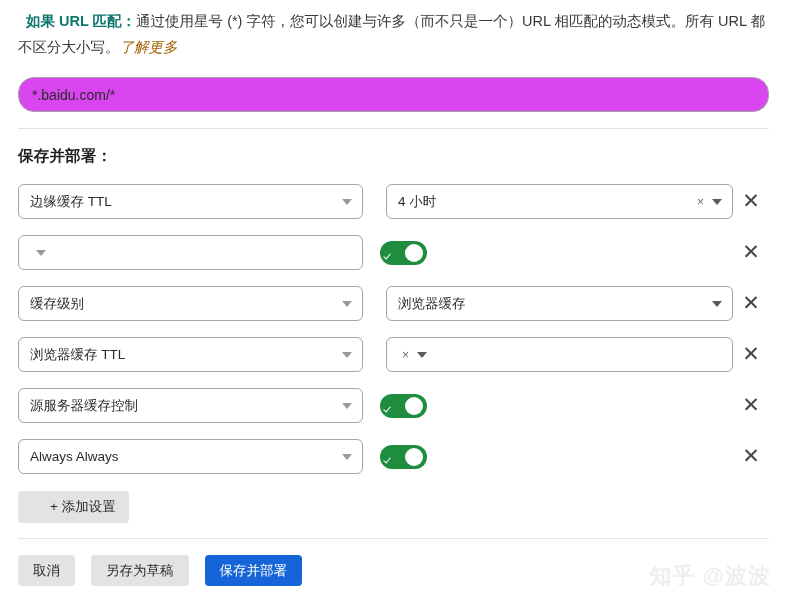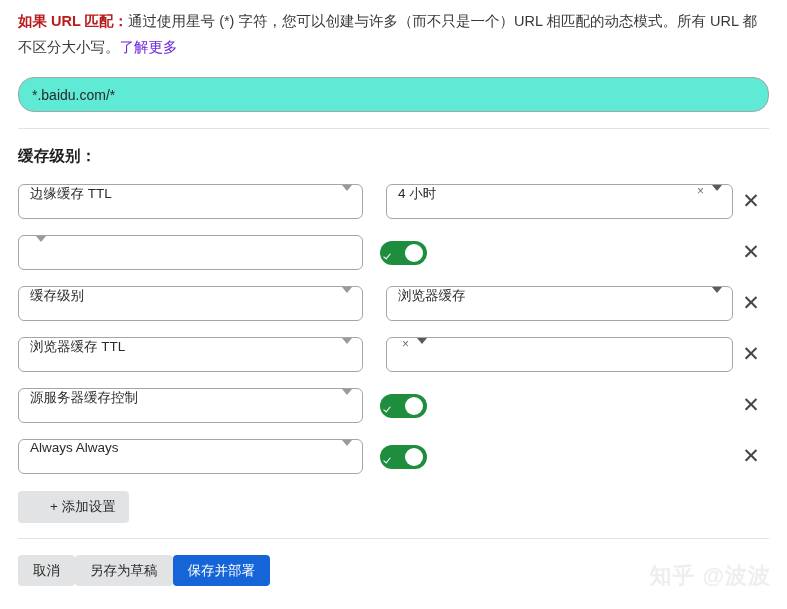--- a/index.html
+++ b/index.html
@@ -21,38 +21,40 @@
     position: absolute;
     left: 18px;
     top: 8px;
     width: 752px;
     font-size: 14.5px;
     line-height: 26px;
     color: #36393a;
   }
   .intro .lead {
     font-weight: bold;
-    color: #b91c1c;
+    color: #0f766e;
+    margin-left: 8px;
   }
   .intro a.learn-more {
-    color: #6d28d9;
+    color: #a16207;
     text-decoration: none;
+    font-style: italic;
   }
 
   
   .url-field {
     position: absolute;
     left: 18px;
     top: 77px;
     width: 751px;
     height: 35px;
     box-sizing: border-box;
     border: 1px solid #a5a5a5;
     border-radius: 16px;
-    background: #5eead4;
+    background: #d946ef;
     font-family: "Liberation Sans", "DejaVu Sans", sans-serif;
     font-size: 14px;
     color: #2a2a2a;
     padding: 0 13px;
     outline: none;
   }
 
   
   .divider {
     position: absolute;
@@ -88,20 +90,21 @@
   }
 
   .sel {
     position: absolute;
     box-sizing: border-box;
     height: 35px;
     border: 1px solid #a5a5a5;
     border-radius: 6px;
     background: #ffffff;
     display: flex;
+    align-items: center;
     padding: 0 8px 0 11px;
     font-size: 13.5px;
     color: #2b2b2b;
     white-space: nowrap;
   }
   .sel.key   { left: 18px;  width: 345px; }
   .sel.value { left: 380px; width: 347px; margin-left: 6px; }
 
   .sel .sel-label {
     flex: 1 1 auto;
@@ -211,21 +214,21 @@
     height: 32px;
     padding: 0 13px;
   }
 
   
   .actions {
     position: absolute;
     left: 18px;
     top: 555px;
     display: flex;
-    gap: 0;
+    gap: 16px;
   }
   .actions .btn {
     height: 31px;
     padding: 0 15px;
   }
 
   
   .watermark {
     position: absolute;
     right: 16px;
@@ -241,21 +244,21 @@
 <body>
 
 <div class="intro">
   <span class="lead">如果 URL 匹配：</span><span>通过使用星号 (*) 字符，您可以创建与许多（而不只是一个）URL 相匹配的动态模式。所有 URL 都不区分大小写。</span><a href="#" class="learn-more">了解更多</a>
 </div>
 
 <input class="url-field" type="text" value="*.baidu.com/*" style="">
 
 <div class="divider top"></div>
 
-<div class="section-title">缓存级别：</div>
+<div class="section-title">保存并部署：</div>
 
 <div class="rows">
 
   <div class="row">
     <div class="sel key">
       <span class="sel-label">边缘缓存 TTL</span>
       <span class="caret light"></span>
     </div>
     <div class="sel value">
       <span class="sel-label">4 小时</span>

